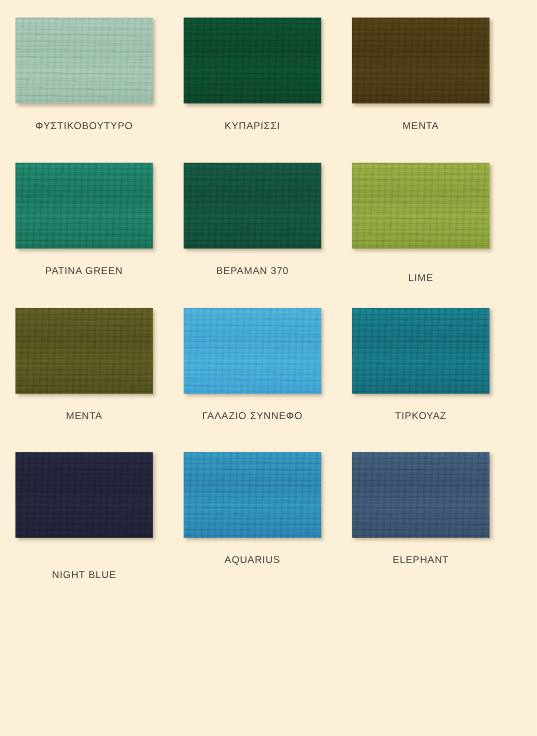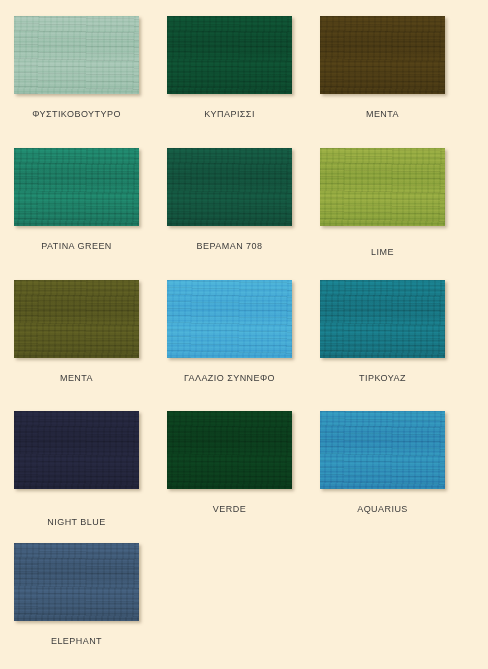--- a/index.html
+++ b/index.html
@@ -134,21 +134,21 @@
           <div class="grain"></div>
           <div class="grain2"></div>
         </div>
         <div class="swatch-label" style="color: rgb(59, 59, 59);">PATINA GREEN</div>
       </div>
       <div class="swatch-cell">
         <div class="chip" style="background: rgb(19, 81, 60);">
           <div class="grain"></div>
           <div class="grain2"></div>
         </div>
-        <div class="swatch-label" style="color: rgb(59, 59, 59);">ΒΕΡΑΜΑΝ 708</div>
+        <div class="swatch-label" style="color: rgb(59, 59, 59);">ΒΕΡΑΜΑΝ 370</div>
       </div>
       <div class="swatch-cell">
         <div class="chip" style="background: rgb(139, 162, 60);">
           <div class="grain"></div>
           <div class="grain2"></div>
         </div>
         <div class="swatch-label" style="color: rgb(59, 59, 59); margin-top: 21px;">LIME</div>
       </div>
       <div class="swatch-cell">
         <div class="chip" style="background: rgb(85, 85, 31);">
@@ -172,27 +172,20 @@
         <div class="swatch-label" style="color: rgb(59, 59, 59);">ΤΙΡΚΟΥΑΖ</div>
       </div>
       <div class="swatch-cell">
         <div class="chip" style="background: rgb(34, 36, 58);">
           <div class="grain"></div>
           <div class="grain2"></div>
         </div>
         <div class="swatch-label" style="color: rgb(59, 59, 59); margin-top: 28px;">NIGHT BLUE</div>
       </div>
       <div class="swatch-cell">
-        <div class="chip" style="background: rgb(11, 60, 28);">
-          <div class="grain"></div>
-          <div class="grain2"></div>
-        </div>
-        <div class="swatch-label" style="color: rgb(59, 59, 59);">VERDE</div>
-      </div>
-      <div class="swatch-cell">
         <div class="chip" style="background: rgb(46, 138, 181);">
           <div class="grain"></div>
           <div class="grain2"></div>
         </div>
         <div class="swatch-label" style="color: rgb(59, 59, 59);">AQUARIUS</div>
       </div>
       <div class="swatch-cell">
         <div class="chip" style="background: rgb(60, 85, 112);">
           <div class="grain"></div>
           <div class="grain2"></div>

